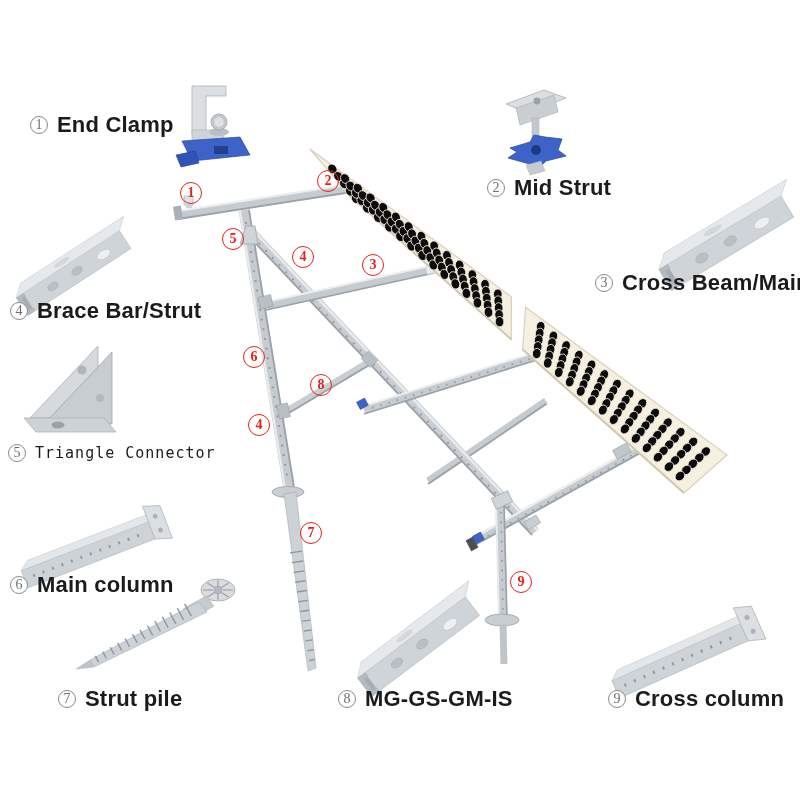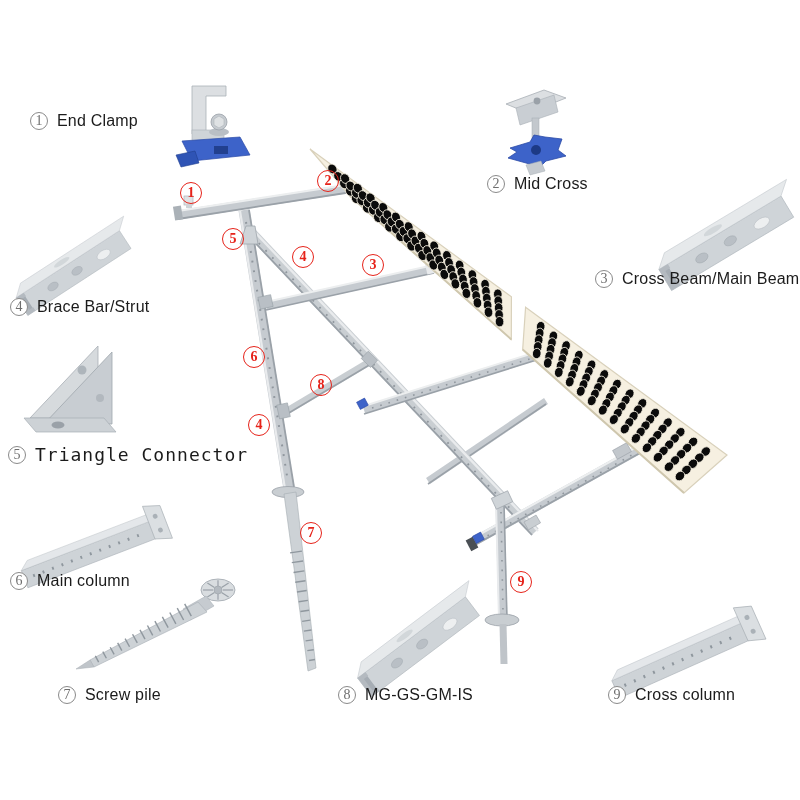--- a/index.html
+++ b/index.html
@@ -3,22 +3,22 @@
 <meta charset="utf-8">
 <style>
   html,body{margin:0;padding:0;background:#ffffff;}
   #stage{position:relative;width:800px;height:800px;background:#ffffff;overflow:hidden;
          font-family:"Liberation Sans",sans-serif;}
   #scene{position:absolute;left:0;top:0;}
   .plabel{position:absolute;display:flex;align-items:center;gap:9px;white-space:nowrap;}
   .pnum{display:inline-flex;align-items:center;justify-content:center;
         width:18px;height:18px;border:1.6px solid #8a8a8a;border-radius:50%;
         color:#6e6e6e;font:14px "Liberation Serif",serif;box-sizing:border-box;background:#fff;}
-  .ptxt{color:#1b1b1b;font-weight:normal;font-size:16px;letter-spacing:0.2px;}
-  .plabel.mono .ptxt{font-family:"DejaVu Sans Mono",monospace;font-weight:500;font-size:18px;letter-spacing:1px;}
+  .ptxt{color:#1b1b1b;font-weight:bold;font-size:22px;letter-spacing:0.2px;}
+  .plabel.mono .ptxt{font-family:"DejaVu Sans Mono",monospace;font-weight:500;font-size:15px;letter-spacing:1px;}
   .callout{position:absolute;display:flex;align-items:center;justify-content:center;
            width:22px;height:22px;border:1.8px solid #e6231a;border-radius:50%;
            color:#e6231a;font:bold 14px "Liberation Serif",serif;box-sizing:border-box;
            background:transparent;}
 </style>
 </head>
 <body>
 
 <div id="stage">
 
@@ -373,41 +373,41 @@
         </g>
   </g>
 </svg>
 
 <div class="plabel" style="left:30px;top:112px;">
   <span class="pnum">1</span>
   <span class="ptxt">End Clamp</span>
 </div>
 <div class="plabel" style="left:487px;top:175px;">
   <span class="pnum">2</span>
-  <span class="ptxt">Mid Cross</span>
+  <span class="ptxt">Mid Strut</span>
 </div>
 <div class="plabel" style="left:595px;top:270px;">
   <span class="pnum">3</span>
   <span class="ptxt">Cross Beam/Main Beam</span>
 </div>
 <div class="plabel" style="left:10px;top:298px;">
   <span class="pnum">4</span>
   <span class="ptxt">Brace Bar/Strut</span>
 </div>
 <div class="plabel mono" style="left:8px;top:444px;">
   <span class="pnum">5</span>
   <span class="ptxt">Triangle Connector</span>
 </div>
 <div class="plabel" style="left:10px;top:572px;">
   <span class="pnum">6</span>
   <span class="ptxt">Main column</span>
 </div>
 <div class="plabel" style="left:58px;top:686px;">
   <span class="pnum">7</span>
-  <span class="ptxt">Screw pile</span>
+  <span class="ptxt">Strut pile</span>
 </div>
 <div class="plabel" style="left:338px;top:686px;">
   <span class="pnum">8</span>
   <span class="ptxt">MG-GS-GM-IS</span>
 </div>
 <div class="plabel" style="left:608px;top:686px;">
   <span class="pnum">9</span>
   <span class="ptxt">Cross column</span>
 </div>
 

